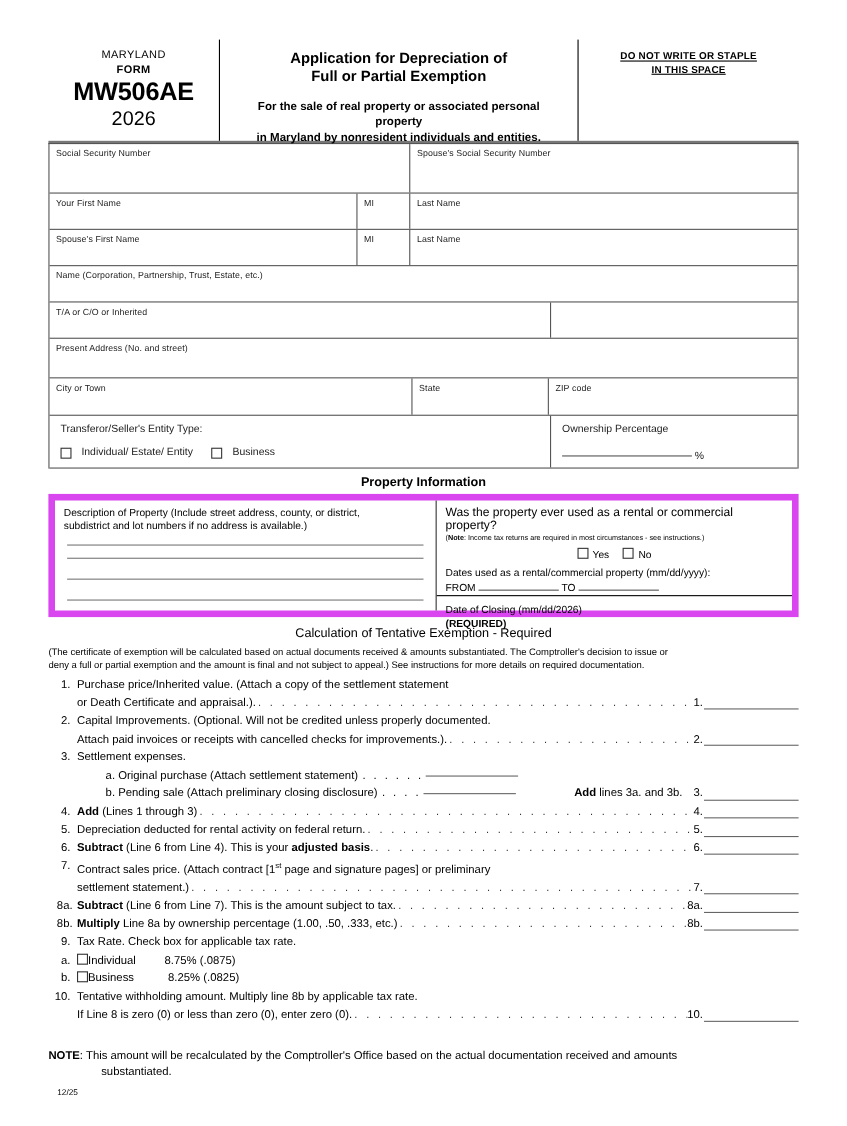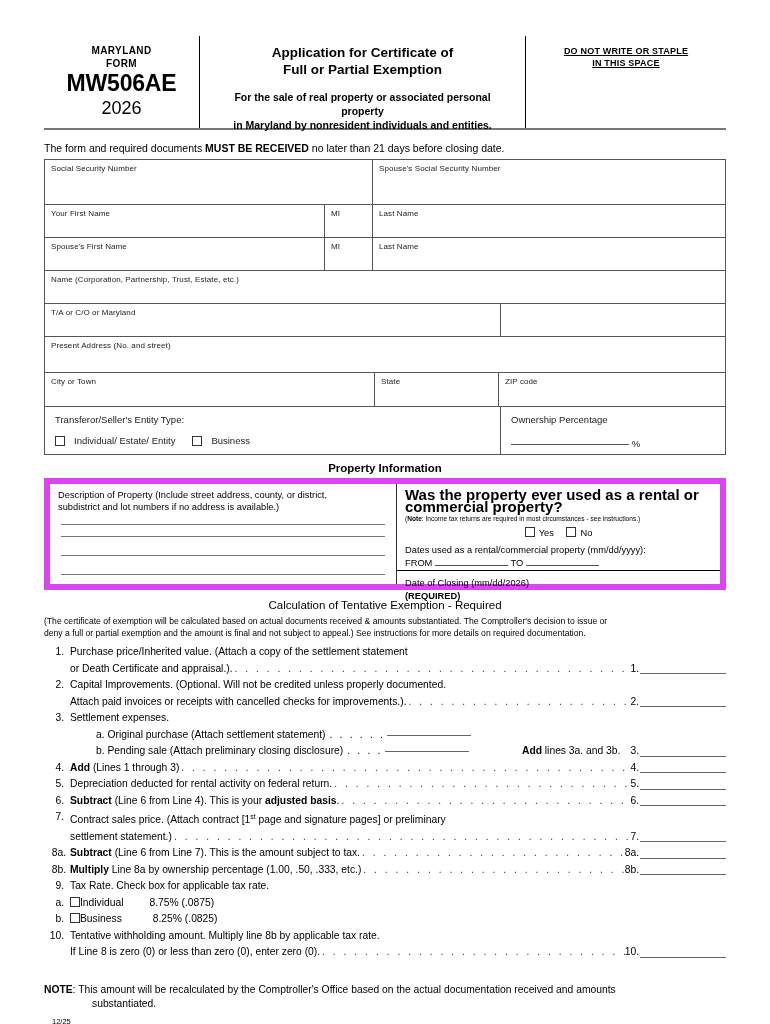--- a/index.html
+++ b/index.html
@@ -9,21 +9,21 @@
     background:#ffffff;
     font-family:"Liberation Sans", sans-serif;
     color:#000;
     -webkit-font-smoothing:none;
   }
   .page { position:relative; width:770px; height:1024px; padding:0; }
 
   
   .header { display:flex; margin:36px 44px 0 44px; height:92px; }
   .hdr-left { width:155px; text-align:center; padding-top:8px; }
-  .hdr-left .md  { font-size:10px; font-weight:bold; letter-spacing:.4px; line-height:13px; }
+  .hdr-left .md  { font-size:10px; font-weight:normal; letter-spacing:.4px; line-height:13px; }
   .hdr-left .fm  { font-size:10px; font-weight:bold; letter-spacing:.4px; line-height:13px; }
   .hdr-left .code{ font-size:23px; font-weight:bold; line-height:25px; letter-spacing:-.2px; margin-top:1px;}
   .hdr-left .yr  { font-size:18px; font-weight:normal; line-height:21px; margin-top:2px;}
   .hdr-mid  { flex:1; border-left:1px solid #000; border-right:1px solid #000; text-align:center; padding:8px 12px 0 12px;}
   .hdr-mid .t1 { font-size:13.5px; font-weight:bold; line-height:17px; }
   .hdr-mid .t2 { font-size:10.5px; font-weight:bold; line-height:14px; margin-top:12px; }
   .hdr-right{ width:200px; text-align:center; padding-top:9px;text-decoration:underline; }
   .hdr-right .nw { font-size:9px; font-weight:bold; line-height:12px; letter-spacing:.2px;}
   .hdr-rule { margin:0 44px; border-top:2px solid #777; }
 
@@ -53,21 +53,21 @@
   .cb { display:inline-block; width:10px; height:10px; border:1.3px solid #333; background:#fff; vertical-align:-1px; }
 
   
   .secttl { text-align:center; font-size:11.5px; font-weight:bold; margin:7px 0 4px 0; }
   .prop { margin:0 44px; border:6px solid #d946ef; display:flex; height:112px; }
   .prop-l { width:347px; border-right:1px solid #333; padding:5px 8px 0 8px; }
   .prop-l .ptxt { font-size:9.3px; line-height:12px; }
   .prop-l .dline { border-bottom:1.3px solid #777; margin:11px 3px 0 3px; height:1px; }
   .prop-r { flex:1; display:flex; flex-direction:column; }
   .prop-r .top { padding:5px 8px 0 8px; flex:1; }
-  .prop-r .q { font-size:15px; line-height:12px;font-weight:bold; }
+  .prop-r .q { font-size:11px; line-height:12px; }
   .prop-r .note { font-size:6.6px; line-height:9px; margin-top:1px;}
   .prop-r .yn { text-align:center; margin-top:4px; font-size:9.3px; }
   .prop-r .yn .cb { margin-right:4px; }
   .prop-r .dates { font-size:9.3px; margin-top:6px; line-height:13px;}
   .prop-r .ul-s { display:inline-block; width:73px; border-bottom:1px solid #555; height:1px;}
   .prop-r .bot { border-top:1.3px solid #000; padding:6px 8px 0 8px; height:42px; font-size:9.3px; line-height:13px; }
   .prop-r .bot b { font-weight:bold; }
 
   
   .calc-ttl { text-align:center; font-size:11.5px; font-weight:normal; margin:9px 0 5px 0; }
@@ -95,35 +95,32 @@
 <div class="page">
 
   <div class="header">
     <div class="hdr-left">
       <div class="md">MARYLAND</div>
       <div class="fm">FORM</div>
       <div class="code">MW506AE</div>
       <div class="yr">2026</div>
     </div>
     <div class="hdr-mid">
-      <div class="t1">Application for Certificate of</div>
+      <div class="t1">Application for Depreciation of</div>
       <div class="t1">Full or Partial Exemption</div>
       <div class="t2">For the sale of real property or associated personal property</div>
       <div class="t2" style="margin-top:0">in Maryland by nonresident individuals and entities.</div>
     </div>
     <div class="hdr-right">
       <div class="nw">DO NOT WRITE OR STAPLE</div>
       <div class="nw">IN THIS SPACE</div>
     </div>
   </div>
   <div class="hdr-rule"></div>
 
-  <div class="notice">
-    <span>The form and required documents </span><b>MUST BE RECEIVED</b><span> no later than 21 days before closing date.</span>
-  </div>
 
   <div class="grid">
 
     <div class="row h45">
       <div class="cell bd" style="width:328px">
         <span class="lbl">Social Security Number</span>
       </div>
       <div class="cell" style="flex:1">
         <span class="lbl">Spouse's Social Security Number</span>
       </div>
@@ -154,21 +151,21 @@
     </div>
 
     <div class="row h33">
       <div class="cell" style="flex:1">
         <span class="lbl">Name (Corporation, Partnership, Trust, Estate, etc.)</span>
       </div>
     </div>
 
     <div class="row h33">
       <div class="cell bd" style="width:456px">
-        <span class="lbl">T/A or C/O or Maryland</span>
+        <span class="lbl">T/A or C/O or Inherited</span>
       </div>
     </div>
 
     <div class="row h36">
       <div class="cell" style="flex:1">
         <span class="lbl">Present Address (No. and street)</span>
       </div>
     </div>
 
     <div class="row h34">

